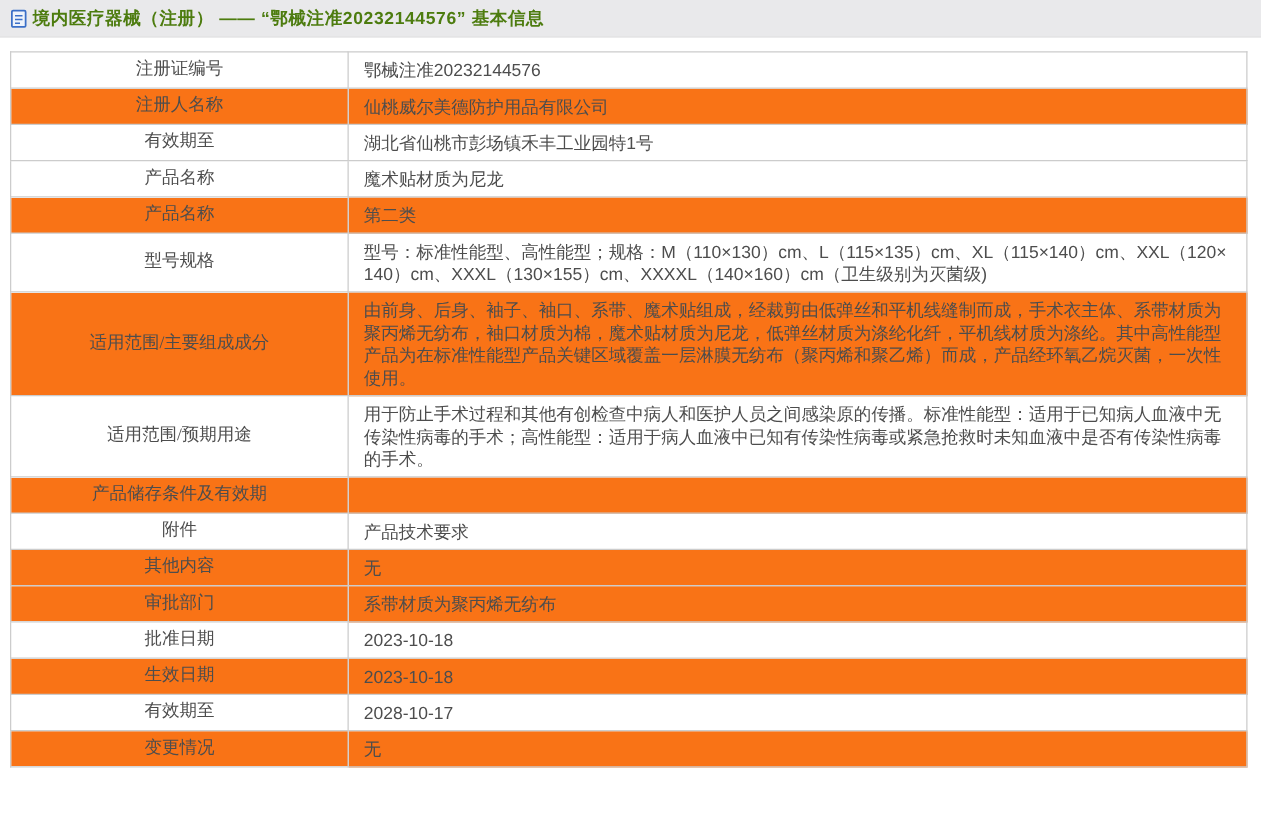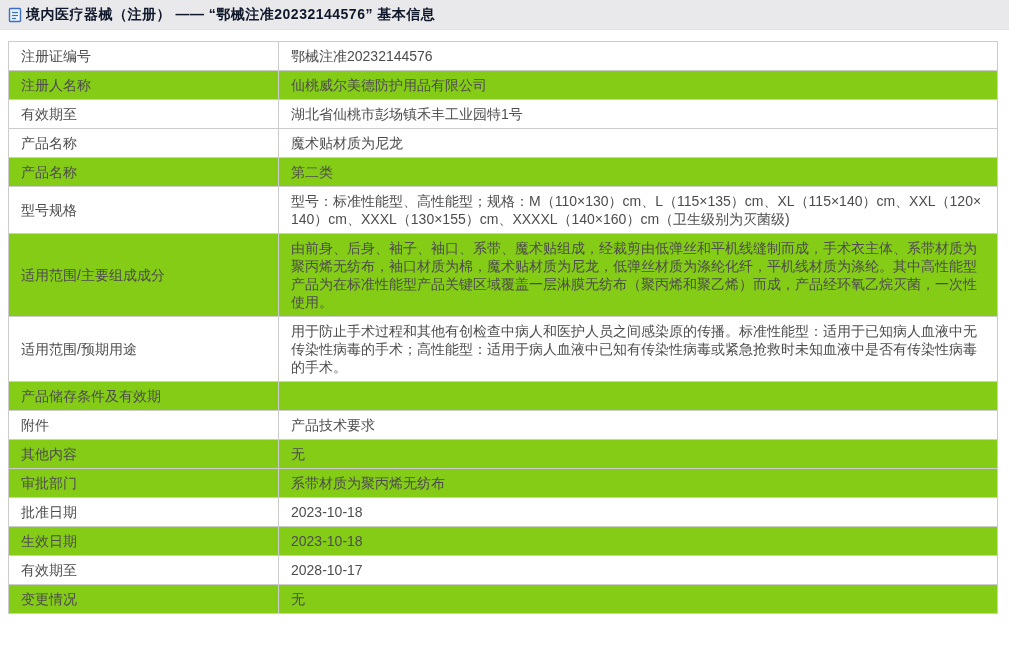--- a/index.html
+++ b/index.html
@@ -7,38 +7,38 @@
     width:1009px;height:664px;overflow:hidden;
     font-family:"Liberation Sans","DejaVu Sans",sans-serif;
     -webkit-font-smoothing:antialiased;
   }
   .header-bar{
     height:30px;background:#e9e9eb;border-bottom:1px solid #e2e2e4;
     display:flex;align-items:center;padding:0 8px;box-sizing:border-box;
   }
   .doc-icon{display:inline-flex;margin-right:4px;flex:0 0 auto;}
   .page-title{
-    font-size:14px;font-weight:bold;color:#0f172a;letter-spacing:.5px;
+    font-size:14px;font-weight:bold;color:#4d7c0f;letter-spacing:.5px;
     white-space:nowrap;overflow:hidden;
   }
   .info-table-wrap{margin:11px 11px 0 8px;}
   table.info-table{
     width:990px;border-collapse:collapse;table-layout:fixed;
     font-size:14px;color:#4d4d4d;
   }
   table.info-table td{
     border:1px solid #cccccc;
     padding:5px 12px;line-height:18px;vertical-align:middle;
     word-break:break-all;
   }
   td.label-cell{
-    width:245px;text-align:left;color:#4d4d4d;
-    padding-right:12px;white-space:nowrap;overflow:hidden;
+    width:245px;text-align:center;color:#4d4d4d;
+    padding-right:12px;white-space:nowrap;overflow:hidden;font-family:Liberation Serif, serif;
   }
-  tr.stripe td{background:#84cc16;}
+  tr.stripe td{background:#f97316;}
   td.value-cell:empty::after{content:"\00a0";}
 </style>
 </head>
 <body>
 
 <div class="header-bar">
   <span class="doc-icon">
     <svg width="14" height="16" viewBox="0 0 14 16">
       <rect x="1.5" y="1.5" width="11" height="13" rx="1" fill="#eef3fb" stroke="#3b6fc7" stroke-width="1.4"></rect>
       <line x1="4" y1="5.5" x2="10" y2="5.5" stroke="#3b6fc7" stroke-width="1.2"></line>

